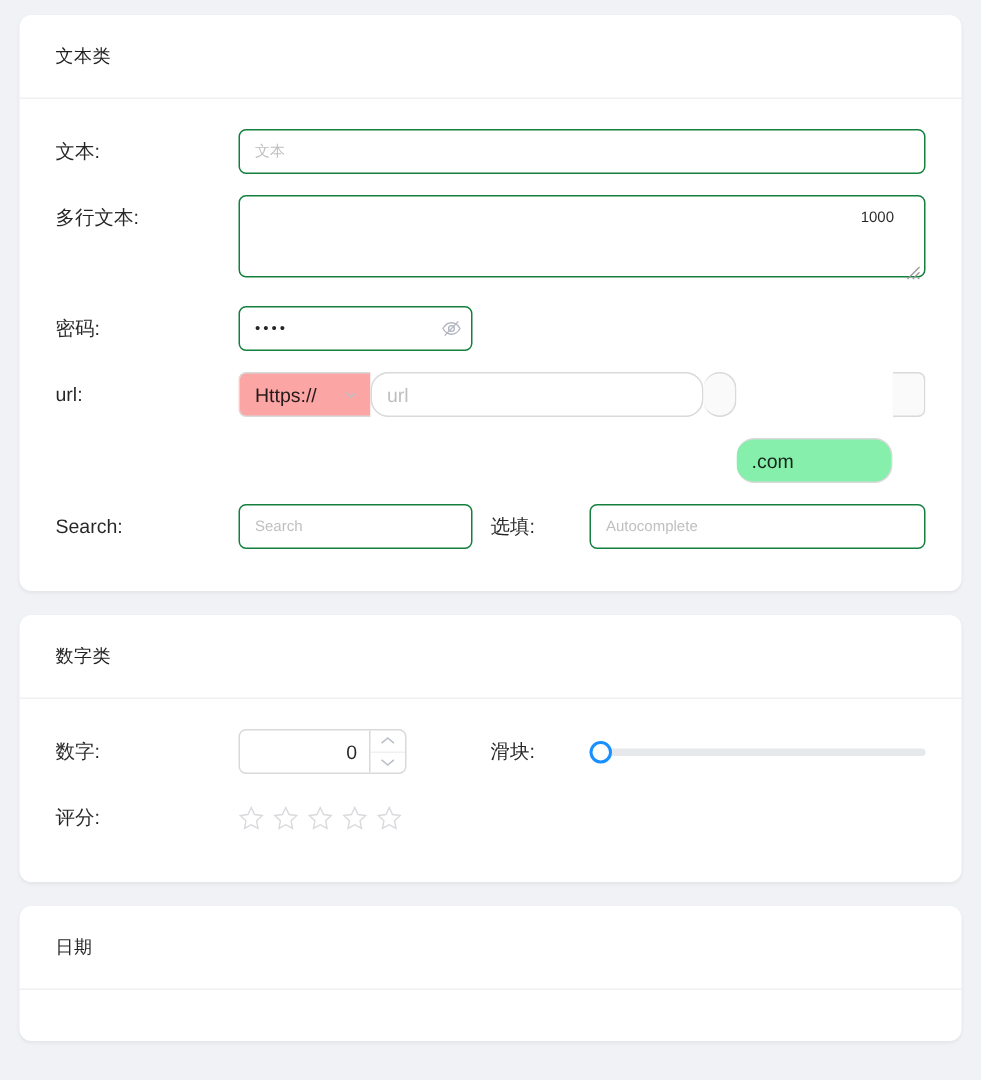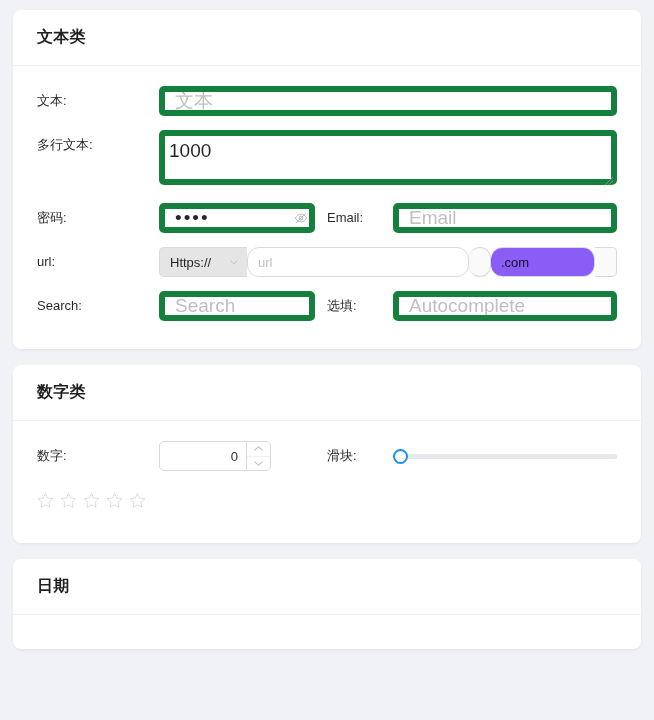--- a/index.html
+++ b/index.html
@@ -20,23 +20,23 @@
     overflow: hidden;
   }
   .card-head {
     height: 56px;
     padding: 0 24px;
     display: flex;
     align-items: center;
     border-bottom: 1px solid #f0f0f0;
   }
   .card-title {
-    font-size: 16px;
+    font-size: 12px;
     color: rgba(0,0,0,0.88);
-    font-weight: 700;
+    font-weight: 400;
     letter-spacing: 0.3px;
   }
   .card-body { padding: 20px 24px 14px 24px; }
 
   .row { display: flex; align-items: flex-start; margin-bottom: 14px; }
   .col { display: flex; align-items: flex-start; }
   .col-half { width: 50%; }
   .col-full { width: 100%; }
 
   .lbl {
@@ -48,38 +48,39 @@
     color: rgba(0,0,0,0.85);
     line-height: 30px;
     white-space: nowrap;
   }
   .lbl-sm { width: 66px; min-width: 66px; }
   .ctrl { flex: 1; min-width: 0; }
 
   .inp {
     width: 100%;
     height: 30px;
-    border: 6px solid #15803d;
+    border: 1px solid #15803d;
     border-radius: 5px;
     padding: 0 10px;
-    font-size: 19px;
+    font-size: 10px;
     color: rgba(0,0,0,0.85);
     background: #fff;
     font-family: inherit;
     outline: none;
   }
   .inp::placeholder { color: #bfbfbf; }
   .inp-fixed { width: 156px; flex: none; }
 
   textarea.inp {
     height: 55px;
-    padding: 5px 4px;
+    padding: 5px 20px;
     line-height: 19px;
     resize: none;
     overflow: hidden;
+    text-align: right;
   }
   .ta-wrap { position: relative; }
   .ta-grip {
     position: absolute; right: 3px; bottom: 3px;
     width: 10px; height: 10px; pointer-events: none;
   }
 
   
   .pw-wrap { position: relative; width: 156px; }
   .pw-wrap .inp { padding-right: 28px; letter-spacing: 2px; }
@@ -88,42 +89,42 @@
     display: flex; align-items: center; cursor: pointer;
   }
 
   
   .group { display: flex; align-items: stretch; width: 100%; }
   .group > * { border-radius: 12px; }
   .sel {
     width: 88px; flex: none; height: 30px;
     border: 1px solid #d9d9d9; border-right: none;
     border-radius: 5px 0 0 5px;
-    background: #e5e5e5; font-size: 13px; color: rgba(0,0,0,0.85);
+    background: #fca5a5; font-size: 13px; color: rgba(0,0,0,0.85);
     display: flex; align-items: center; justify-content: space-between;
     padding: 0 8px 0 10px; cursor: pointer;
   }
   .g-inp {
     flex: 1; min-width: 0; height: 30px;
     border: 1px solid #d9d9d9;
     padding: 0 10px; font-size: 13px; background: #fff;
     font-family: inherit; outline: none; color: rgba(0,0,0,0.85);
   }
   .g-inp::placeholder { color: #bfbfbf; }
   .addon {
     width: 22px; flex: none; height: 30px;
     background: #fafafa;
     border: 1px solid #d9d9d9; border-left: none;
   }
   .addon-end { border-radius: 0 5px 5px 0; }
   .g-inp2 {
     width: 104px; flex: none; height: 30px;
     border: 1px solid #d9d9d9; border-left: none;
-    padding: 0 10px; font-size: 13px; background: #8b5cf6;
-    font-family: inherit; outline: none; color: rgba(0,0,0,0.85);
+    padding: 0 10px; font-size: 13px; background: #86efac;
+    font-family: inherit; outline: none; color: rgba(0,0,0,0.85); margin-top: 44px;
   }
 
   
   .color-box {
     width: 22px; height: 22px; margin-top: 4px;
     border: 1px solid #d9d9d9; border-radius: 4px;
     background: #fff;
     display: flex; align-items: center; justify-content: center;
     cursor: pointer;
   }
@@ -207,26 +208,20 @@
           <div class="lbl">密码:</div>
           <div class="pw-wrap">
             <input class="inp" type="text" value="••••" style="">
             <span class="eye-btn">
               <svg width="14" height="14" viewBox="0 0 16 16">
                 <path d="M1.5 8 C3.2 5 5.4 3.6 8 3.6 C10.6 3.6 12.8 5 14.5 8 C12.8 11 10.6 12.4 8 12.4 C5.4 12.4 3.2 11 1.5 8 Z" fill="none" stroke="#aeb3bd" stroke-width="1"></path>
                 <circle cx="8" cy="8" r="2.2" fill="none" stroke="#aeb3bd" stroke-width="1"></circle>
                 <path d="M2.8 13.4 L13.2 2.6" stroke="#aeb3bd" stroke-width="1"></path>
               </svg>
             </span>
-          </div>
-        </div>
-        <div class="col col-half">
-          <div class="lbl lbl-sm">Email:</div>
-          <div class="ctrl">
-            <input class="inp" type="text" placeholder="Email" style="">
           </div>
         </div>
       </div>
 
 
       <div class="row">
         <div class="col col-full">
           <div class="lbl">url:</div>
           <div class="ctrl">
             <div class="group">
@@ -293,20 +288,21 @@
             <div class="slider-wrap">
               <div class="slider-track"></div>
               <div class="slider-thumb"></div>
             </div>
           </div>
         </div>
       </div>
 
       <div class="row">
         <div class="col col-full">
+          <div class="lbl">评分:</div>
           <div class="rate">
             <svg class="star" width="17" height="17" viewBox="0 0 20 20">
                 <path d="M10 1.6 L12.6 7.1 L18.6 7.9 L14.2 12.0 L15.3 18.0 L10 15.1 L4.7 18.0 L5.8 12.0 L1.4 7.9 L7.4 7.1 Z" fill="none" stroke="#d9d9de" stroke-width="1.1"></path>
               </svg>
             <svg class="star" width="17" height="17" viewBox="0 0 20 20">
                 <path d="M10 1.6 L12.6 7.1 L18.6 7.9 L14.2 12.0 L15.3 18.0 L10 15.1 L4.7 18.0 L5.8 12.0 L1.4 7.9 L7.4 7.1 Z" fill="none" stroke="#d9d9de" stroke-width="1.1"></path>
               </svg>
             <svg class="star" width="17" height="17" viewBox="0 0 20 20">
                 <path d="M10 1.6 L12.6 7.1 L18.6 7.9 L14.2 12.0 L15.3 18.0 L10 15.1 L4.7 18.0 L5.8 12.0 L1.4 7.9 L7.4 7.1 Z" fill="none" stroke="#d9d9de" stroke-width="1.1"></path>
               </svg>

